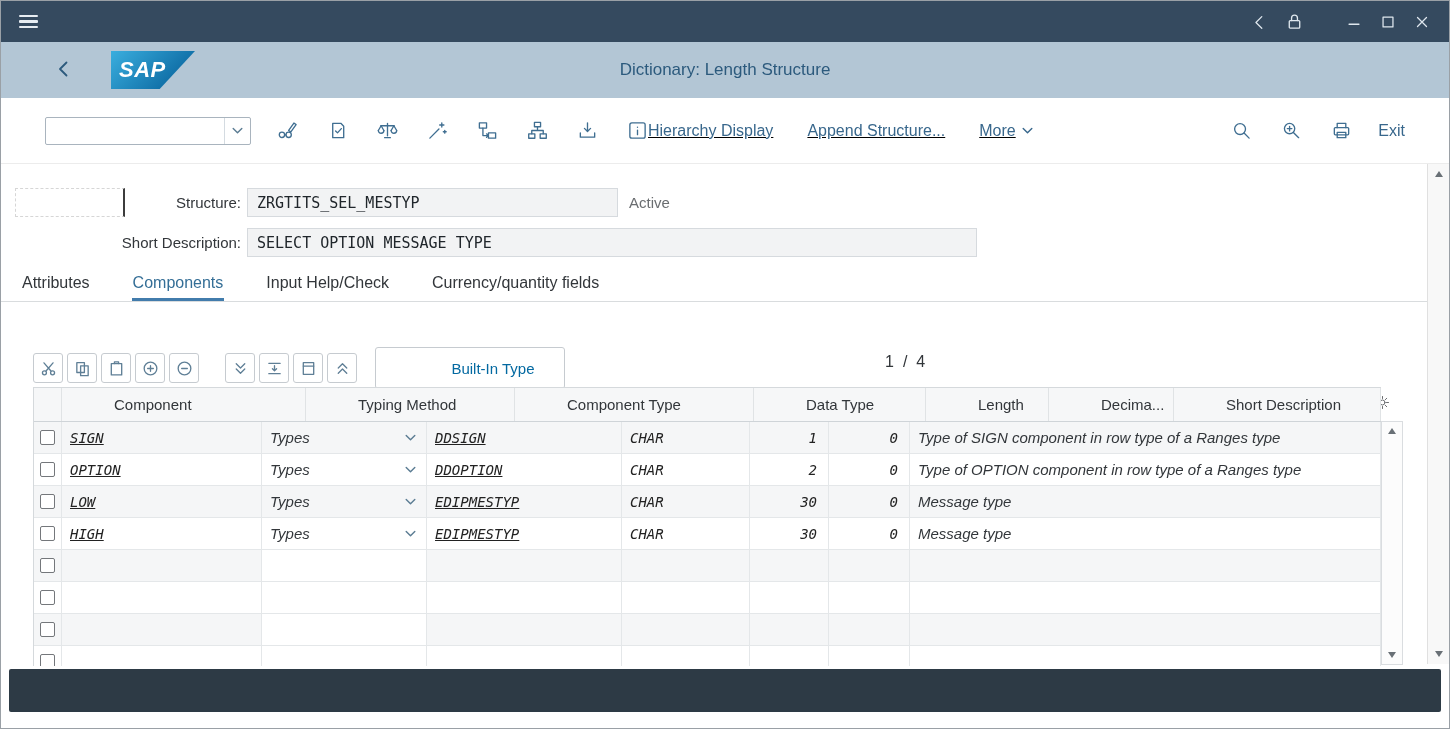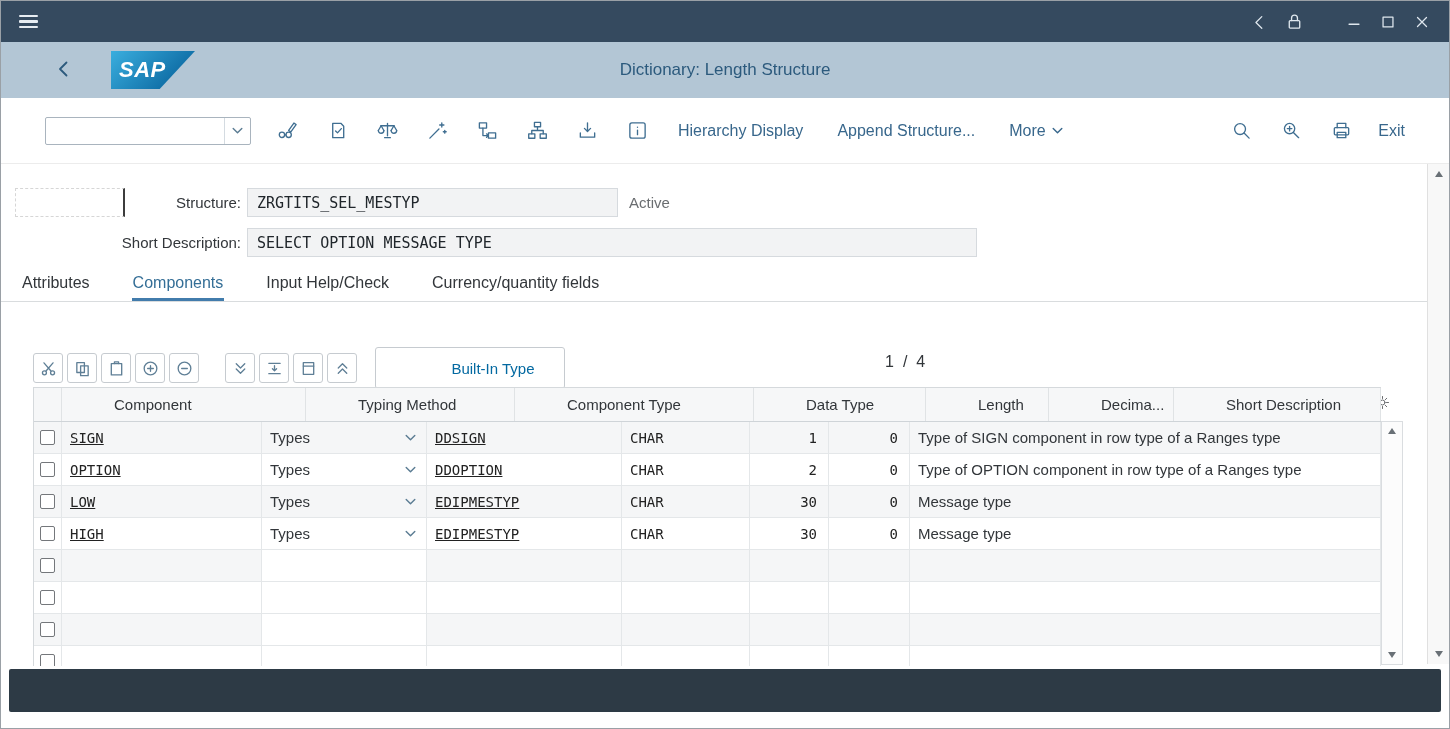--- a/index.html
+++ b/index.html
@@ -28,21 +28,21 @@
                font-size:17px; font-weight:normal; color:#2c5a7d; pointer-events:none; }
 
   
   .toolbar { position:absolute; top:97px; left:0; right:0; height:66px; background:#fff; border-bottom:1px solid #ececec;
              display:flex; align-items:center; padding:0 44px; }
   .okcode { width:206px; height:28px; border:1px solid #a9b4be; border-radius:2px; background:#fff;
             display:flex; align-items:center; justify-content:flex-end; }
   .okcode .chev { width:26px; height:100%; display:flex; align-items:center; justify-content:center; border-left:1px solid #d4dbe1; color:#5b7c93; }
   .tb-icons { display:flex; gap:29px; margin-left:26px; }
   .tb-iconbtn { background:none; border:none; color:#3f6e91; width:21px; height:21px; padding:0; }
-  .tb-textbtns { display:flex; gap:34px; margin-left:30px; align-items:center; }
+  .tb-textbtns { display:flex; gap:34px; align-items:center;text-decoration:underline; }
   .tb-textbtn { background:none; border:none; font-size:16px; color:#38678c; font-family:inherit; display:flex; align-items:center; gap:6px; white-space:nowrap; }
   .tb-spacer { flex:1; }
   .tb-right { display:flex; gap:29px; align-items:center; }
   .tb-exit { background:none; border:none; font-size:16px; color:#38678c; font-family:inherit; margin-left:26px; }
 
   
   .content { position:absolute; top:163px; left:0; width:1426px; height:500px; background:#fff; }
 
   .cursor-box { position:absolute; left:14px; top:24px; width:110px; height:29px; border:1px dashed #d6d6d6; border-right:2px solid #3c3c3c; }
 
@@ -66,21 +66,21 @@
                font-family:inherit; font-size:15px; color:#0369a1; margin-right:4px;padding-left:46px; }
   .pager { position:absolute; left:884px; top:183px; height:30px; display:flex; align-items:center; gap:9px; font-size:16px; color:#32363a; }
 
   .gearbtn { position:absolute; left:1374px; top:230px; width:16px; height:16px; background:none; border:none; color:#6a6d70; padding:0; }
 
   
   .table { position:absolute; left:32px; top:223px; width:1348px; border-left:1px solid #d5d9dc; border-top:1px solid #d5d9dc; }
   .thead, .trow { display:grid; grid-template-columns:28px 200px 165px 195px 128px 79px 81px 1fr; }
   .thead { height:34px; background:#f6f7f8; border-bottom:1px solid #cfd4d8;gap:44px; }
   .th { display:flex; align-items:center; padding:0 8px; font-size:15px; color:#32363a; border-right:1px solid #e0e3e5; white-space:nowrap; overflow:hidden; }
-  .tbody { height:244px; overflow:hidden; }
+  .tbody { height:244px; overflow:hidden;font-style:italic; }
   .trow { height:32px; border-bottom:1px solid #e4e7e9; background:#fff; }
   .tbody .trow:nth-child(odd) { background:#f5f6f7; }
   .td { display:flex; align-items:center; padding:0 8px; border-right:1px solid #e4e7e9; white-space:nowrap; overflow:hidden; }
   .td-check { justify-content:center; padding:0; }
   .checkbox { width:15px; height:15px; border:1px solid #74777b; border-radius:2px; background:#fff; display:inline-block; }
   .td-mono { font-family:"DejaVu Sans Mono",monospace; font-size:14px; color:#222; }
   .cell-link { text-decoration:underline; color:#222; cursor:pointer; }
   .td-num { justify-content:flex-end; padding-right:11px; }
   .td-typing { justify-content:space-between; font-size:15px; color:#32363a; }
   .td-typing .chev { color:#5b7c93; margin-right:2px; }

